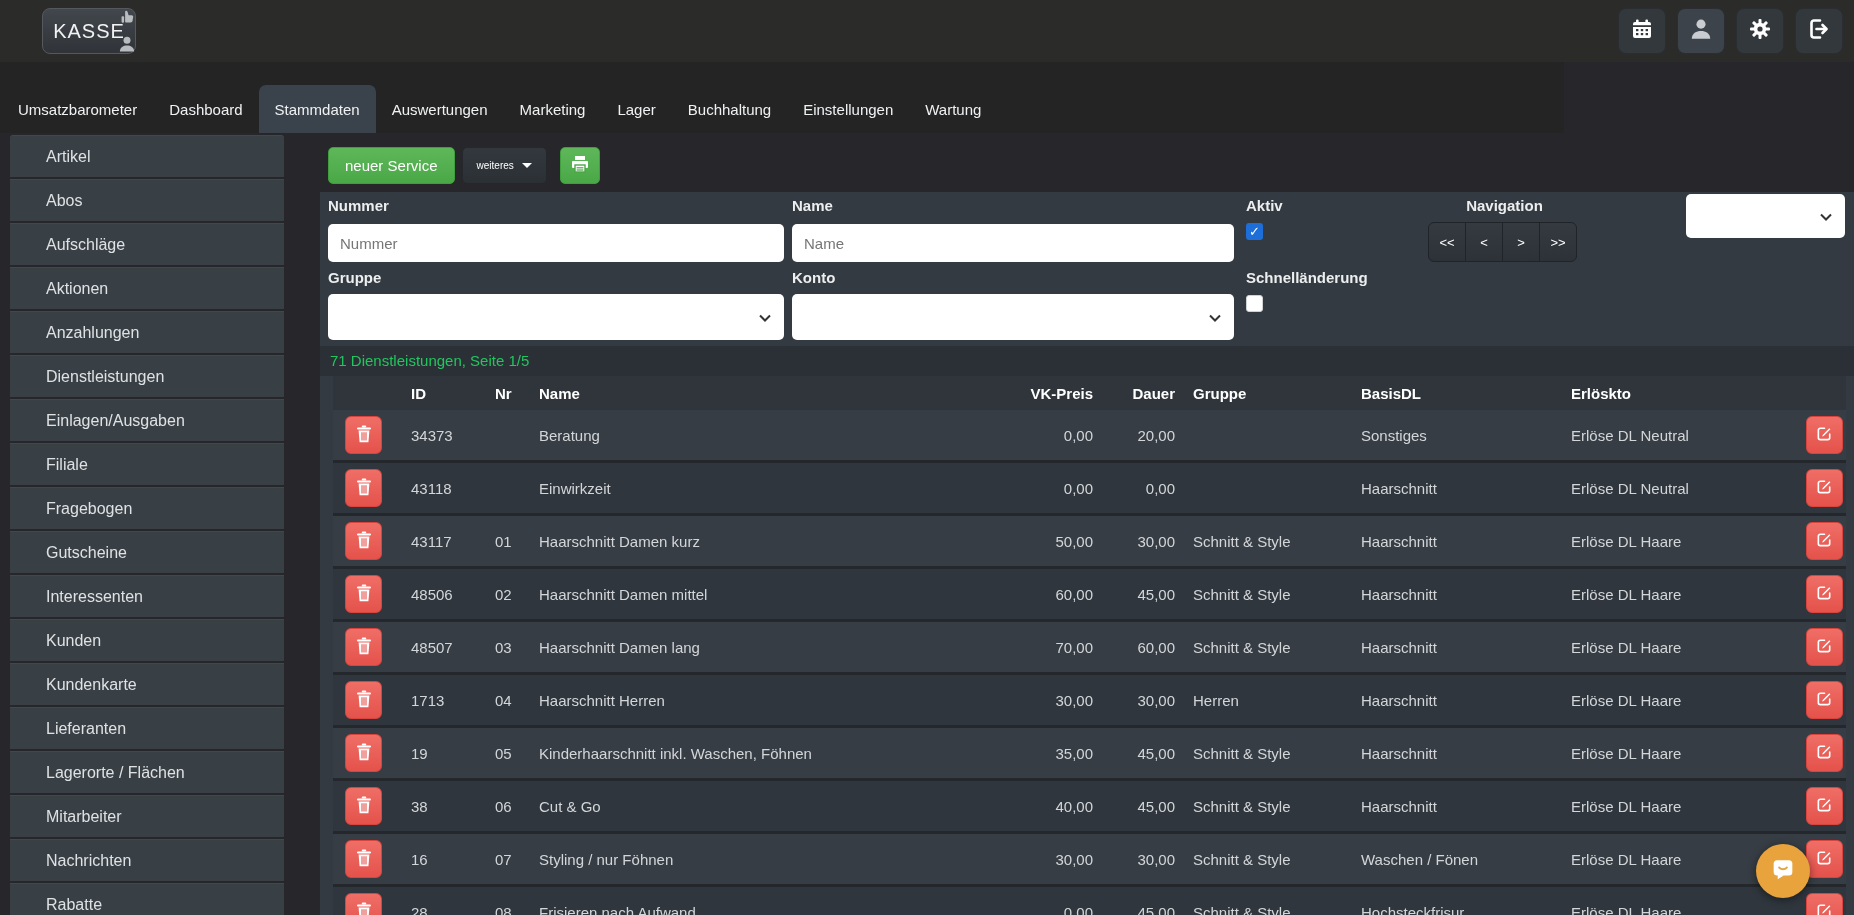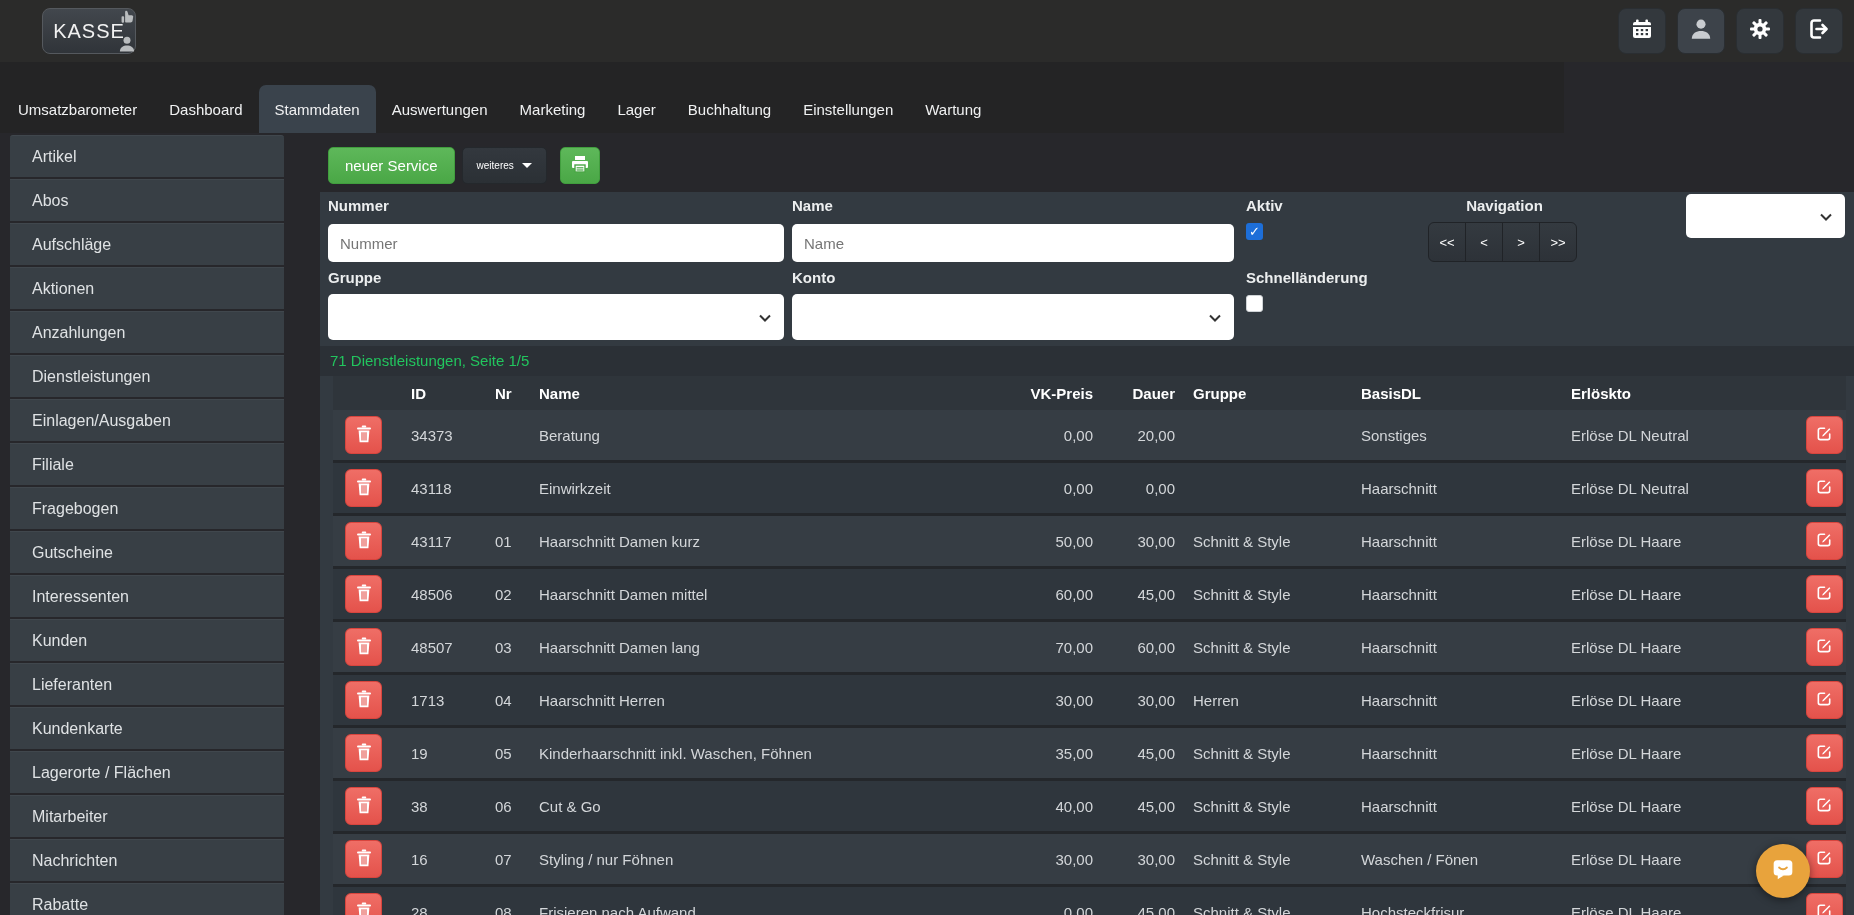--- a/index.html
+++ b/index.html
@@ -29,21 +29,21 @@
   
   .tabbar { position:absolute; left:0; top:62px; width:1564px; height:71px; background:#242425; }
   .tabs { position:absolute; left:2px; bottom:0; display:flex; align-items:flex-end; }
   .tab { height:48px; display:flex; align-items:center; padding:0 16px; color:#f0f1f2; font-size:15px; cursor:pointer; white-space:nowrap; }
   .tab.active { background:#3a434c; border-radius:7px 7px 0 0; }
 
   
   .sidebar { position:absolute; left:10px; top:135px; width:274px; bottom:0; overflow:hidden; }
   .side-item {
     height:42px; margin-bottom:2px; background:#383f45; display:flex; align-items:center;
-    padding-left:22px; font-size:16px; color:#dfe2e4; cursor:pointer; border-top:1px solid #40474d;
+    padding-left:36px; font-size:16px; color:#dfe2e4; cursor:pointer; border-top:1px solid #40474d;
   }
   .side-item:first-child { border-radius:3px 3px 0 0; }
 
   
   .toolbar { position:absolute; left:328px; top:146px; height:38px; display:flex; align-items:center; }
   .btn-green {
     height:37px; background:linear-gradient(#5eb85a,#4aa746); border:1px solid #419e3e; border-radius:5px;
     color:#fff; font-size:15px; padding:0 16px; display:flex; align-items:center; cursor:pointer;
   }
   .btn-dark {
@@ -259,25 +259,25 @@
 
   <div class="side-item">
       <span>Interessenten</span>
     </div>
 
   <div class="side-item">
       <span>Kunden</span>
     </div>
 
   <div class="side-item">
+      <span>Kundenkarte</span>
+    </div>
+
+  <div class="side-item">
       <span>Lieferanten</span>
-    </div>
-
-  <div class="side-item">
-      <span>Kundenkarte</span>
     </div>
 
   <div class="side-item">
       <span>Lagerorte / Flächen</span>
     </div>
 
   <div class="side-item">
       <span>Mitarbeiter</span>
     </div>
 

